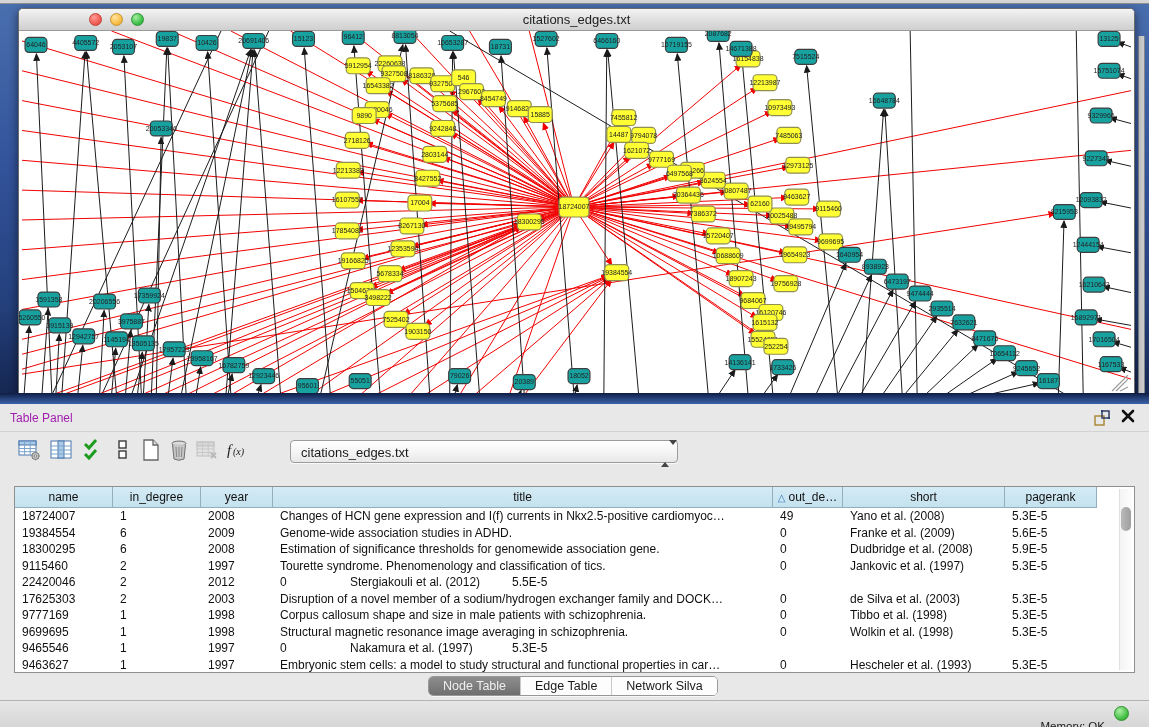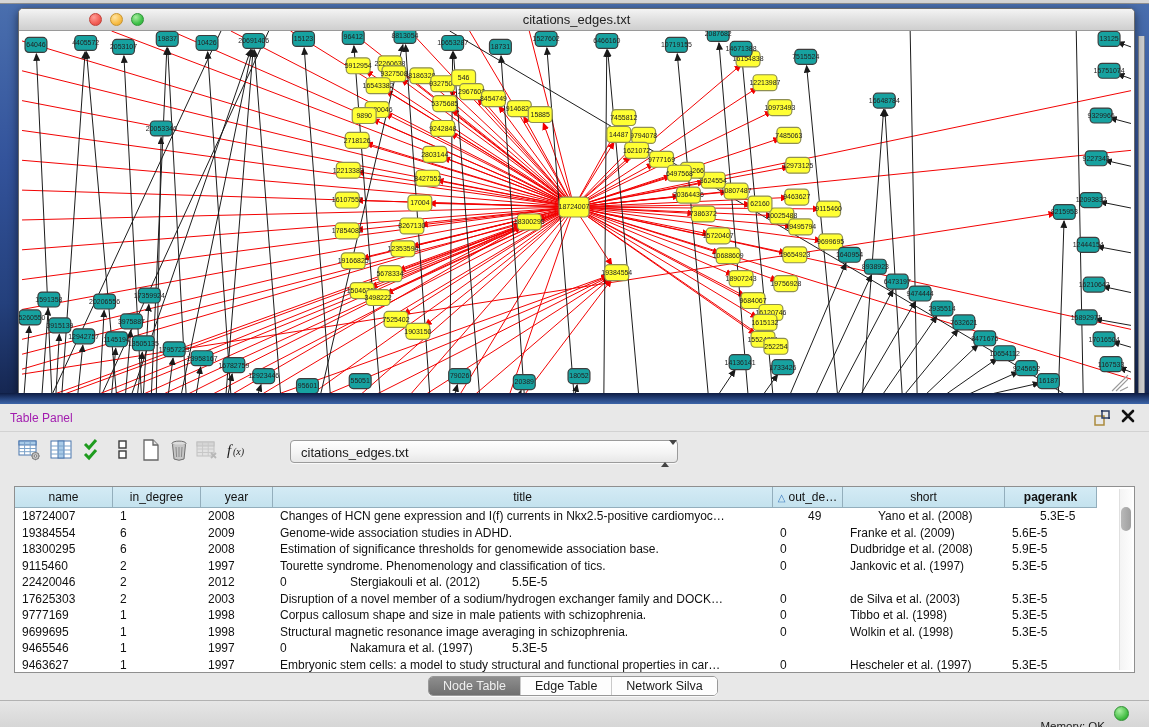--- a/index.html
+++ b/index.html
@@ -874,46 +874,46 @@
     </div>
 
     <div id="table-wrap">
       <div id="thead">
           <div class="th" style="width: 98px;"><span>name</span></div>
           <div class="th" style="width: 88px;"><span>in_degree</span></div>
           <div class="th" style="width: 72px;"><span>year</span></div>
           <div class="th" style="width: 500px;"><span>title</span></div>
           <div class="th" style="width: 70px;"><span class="tri">△</span><span>out_de…</span></div>
           <div class="th" style="width: 162px;"><span>short</span></div>
-          <div class="th" style="width: 92px; font-weight: bold;"><span>pagerank</span></div>
+          <div class="th" style="width: 92px;"><span>pagerank</span></div>
         </div>
       <div id="tbody">
           <div class="tr">
             <div class="td" style="width: 98px;">18724007</div>
             <div class="td" style="width: 88px;">1</div>
             <div class="td" style="width: 72px;">2008</div>
             <div class="td" style="width: 500px;">Changes of HCN gene expression and I(f) currents in Nkx2.5-positive cardiomyoc…</div>
-            <div class="td" style="width: 70px; margin-left: 28px;">49</div>
+            <div class="td" style="width: 70px;">49</div>
             <div class="td" style="width: 162px;">Yano et al. (2008)</div>
             <div class="td" style="width: 92px;">5.3E-5</div>
           </div>
           <div class="tr">
             <div class="td" style="width: 98px;">19384554</div>
             <div class="td" style="width: 88px;">6</div>
             <div class="td" style="width: 72px;">2009</div>
             <div class="td" style="width: 500px;">Genome-wide association studies in ADHD.</div>
             <div class="td" style="width: 70px;">0</div>
             <div class="td" style="width: 162px;">Franke et al. (2009)</div>
             <div class="td" style="width: 92px;">5.6E-5</div>
           </div>
           <div class="tr">
             <div class="td" style="width: 98px;">18300295</div>
             <div class="td" style="width: 88px;">6</div>
             <div class="td" style="width: 72px;">2008</div>
-            <div class="td" style="width: 500px;">Estimation of significance thresholds for genomewide association base.</div>
+            <div class="td" style="width: 500px;">Estimation of significance thresholds for genomewide association gene.</div>
             <div class="td" style="width: 70px;">0</div>
             <div class="td" style="width: 162px;">Dudbridge et al. (2008)</div>
             <div class="td" style="width: 92px;">5.9E-5</div>
           </div>
           <div class="tr">
             <div class="td" style="width: 98px;">9115460</div>
             <div class="td" style="width: 88px;">2</div>
             <div class="td" style="width: 72px;">1997</div>
             <div class="td" style="width: 500px;">Tourette syndrome. Phenomenology and classification of tics.</div>
             <div class="td" style="width: 70px;">0</div>
@@ -962,21 +962,21 @@
             <div class="td" style="width: 70px;">0</div>
             <div class="td" style="width: 162px;">Nakamura et al. (1997)</div>
             <div class="td" style="width: 92px;">5.3E-5</div>
           </div>
           <div class="tr">
             <div class="td" style="width: 98px;">9463627</div>
             <div class="td" style="width: 88px;">1</div>
             <div class="td" style="width: 72px;">1997</div>
             <div class="td" style="width: 500px;">Embryonic stem cells: a model to study structural and functional properties in car…</div>
             <div class="td" style="width: 70px;">0</div>
-            <div class="td" style="width: 162px;">Hescheler et al. (1997)</div>
+            <div class="td" style="width: 162px;">Hescheler et al. (1993)</div>
             <div class="td" style="width: 92px;">5.3E-5</div>
           </div>
         </div>
       <div id="vscroll">
         <div id="vthumb"></div>
       </div>
     </div>
 
     <div id="tabs">
         <div class="tab active">Node Table</div>

